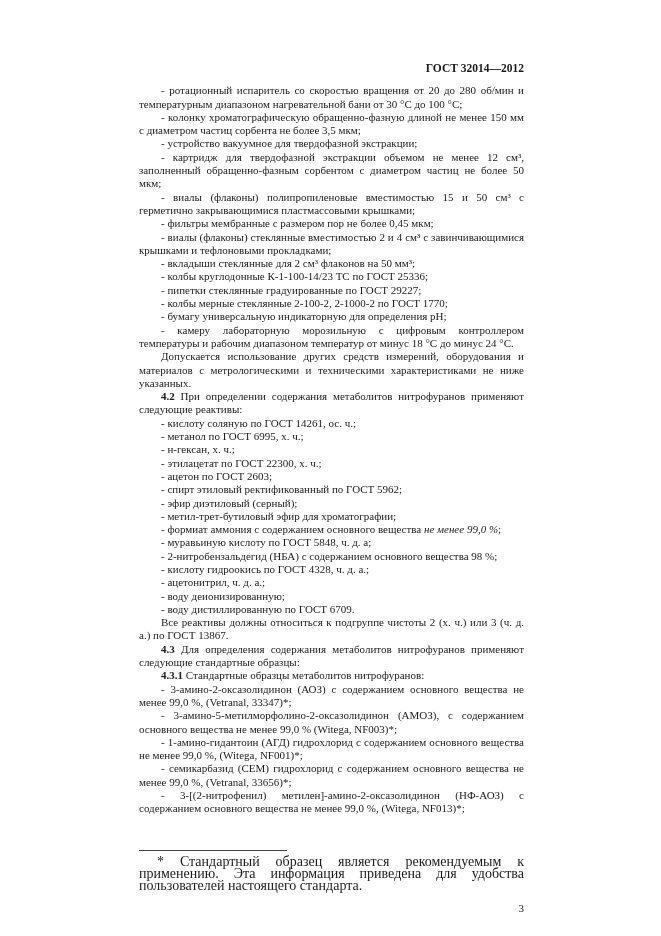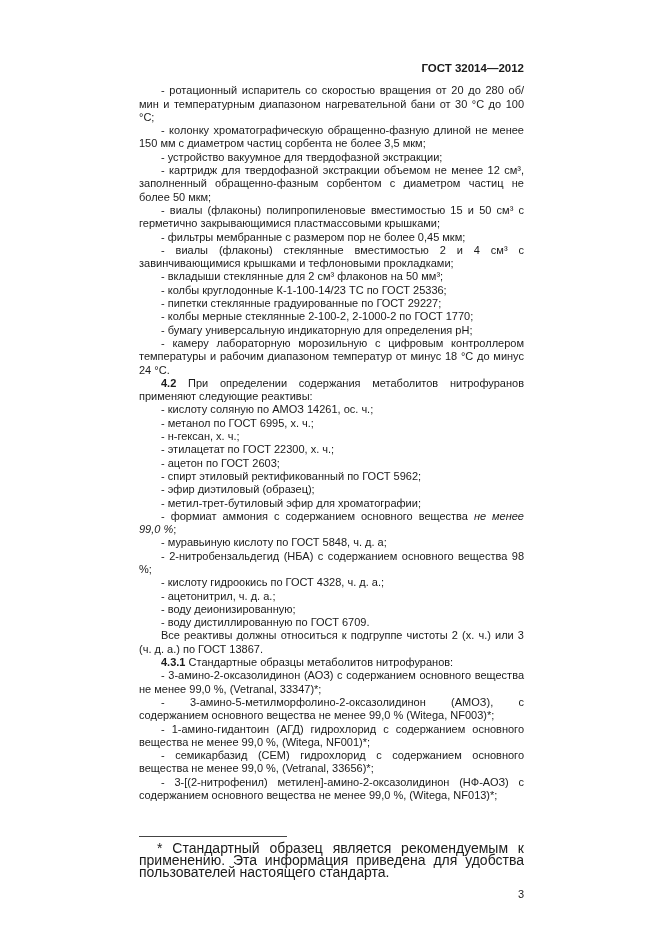--- a/index.html
+++ b/index.html
@@ -4,21 +4,21 @@
 <style>
   html,body{margin:0;padding:0;background:#ffffff;}
   .page{
     position:relative;
     width:531px;
     height:936px;
     margin:0 auto;
     background:#ffffff;
     box-sizing:border-box;
     padding:62px 72px 30px 74px;
-    font-family:Liberation Sans, sans-serif;
+    font-family:Liberation Serif, serif;
     font-size:11px;
     line-height:13.3px;
     color:#1a1a1a;
   }
   .doc-number{
     text-align:right;
     font-weight:bold;
     font-size:11.5px;
     margin-bottom:9px;
   }
@@ -61,37 +61,39 @@
       <p><span>- картридж для твердофазной экстракции объемом не менее 12 см³, заполненный обращенно-фазным сорбентом с диаметром частиц не более 50 мкм;</span></p>
       <p><span>- виалы (флаконы) полипропиленовые вместимостью 15 и 50 см³ с герметично закрывающимися пластмассовыми крышками;</span></p>
       <p><span>- фильтры мембранные с размером пор не более 0,45 мкм;</span></p>
       <p><span>- виалы (флаконы) стеклянные вместимостью 2 и 4 см³ с завинчивающимися крышками и тефлоновыми прокладками;</span></p>
       <p><span>- вкладыши стеклянные для 2 см³ флаконов на 50 мм³;</span></p>
       <p><span>- колбы круглодонные К-1-100-14/23 ТС по ГОСТ 25336;</span></p>
       <p><span>- пипетки стеклянные градуированные по ГОСТ 29227;</span></p>
       <p><span>- колбы мерные стеклянные 2-100-2, 2-1000-2 по ГОСТ 1770;</span></p>
       <p><span>- бумагу универсальную индикаторную для определения pH;</span></p>
       <p><span>- камеру лабораторную морозильную с цифровым контроллером температуры и рабочим диапазоном температур от минус 18 °С до минус 24 °С.</span></p>
+      <p><span>Допускается использование других средств измерений, оборудования и материалов с метрологическими и техническими характеристиками не ниже указанных.</span></p>
       <p><span style="font-weight: bold;">4.2</span><span> При определении содержания метаболитов нитрофуранов применяют следующие реактивы:</span></p>
-      <p><span>- кислоту соляную по АМОЗ 14261, ос. ч.;</span></p>
+      <p><span>- кислоту соляную по ГОСТ 14261, ос. ч.;</span></p>
       <p><span>- метанол по ГОСТ 6995, х. ч.;</span></p>
       <p><span>- н-гексан, х. ч.;</span></p>
       <p><span>- этилацетат по ГОСТ 22300, х. ч.;</span></p>
       <p><span>- ацетон по ГОСТ 2603;</span></p>
       <p><span>- спирт этиловый ректификованный по ГОСТ 5962;</span></p>
-      <p><span>- эфир диэтиловый (образец);</span></p>
+      <p><span>- эфир диэтиловый (серный);</span></p>
       <p><span>- метил-трет-бутиловый эфир для хроматографии;</span></p>
       <p><span>- формиат аммония с содержанием основного вещества </span><span style="font-style: italic;">не менее 99,0 %</span><span>;</span></p>
       <p><span>- муравьиную кислоту по ГОСТ 5848, ч. д. а;</span></p>
       <p><span>- 2-нитробензальдегид (НБА) с содержанием основного вещества 98 %;</span></p>
       <p><span>- кислоту гидроокись по ГОСТ 4328, ч. д. а.;</span></p>
       <p><span>- ацетонитрил, ч. д. а.;</span></p>
       <p><span>- воду деионизированную;</span></p>
       <p><span>- воду дистиллированную по ГОСТ 6709.</span></p>
       <p><span>Все реактивы должны относиться к подгруппе чистоты 2 (х. ч.) или 3 (ч. д. а.) по ГОСТ 13867.</span></p>
+      <p><span style="font-weight: bold;">4.3</span><span> Для определения содержания метаболитов нитрофуранов применяют следующие стандартные образцы:</span></p>
       <p><span style="font-weight: bold;">4.3.1</span><span> Стандартные образцы метаболитов нитрофуранов:</span></p>
       <p class="spaced"><span>- 3-амино-2-оксазолидинон (АОЗ) с содержанием основного вещества не менее 99,0 %, (Vetranal, 33347)*;</span></p>
       <p class="spaced"><span>- 3-амино-5-метилморфолино-2-оксазолидинон (АМОЗ), с содержанием основного вещества не менее 99,0 % (Witega, NF003)*;</span></p>
       <p class="spaced"><span>- 1-амино-гидантоин (АГД) гидрохлорид с содержанием основного вещества не менее 99,0 %, (Witega, NF001)*;</span></p>
       <p class="spaced"><span>- семикарбазид (СЕМ) гидрохлорид с содержанием основного вещества не менее 99,0 %, (Vetranal, 33656)*;</span></p>
       <p class="spaced"><span>- 3-[(2-нитрофенил) метилен]-амино-2-оксазолидинон (НФ-АОЗ) с содержанием основного вещества не менее 99,0 %, (Witega, NF013)*;</span></p>
     </div>
 
   <div class="footnote">
     <div class="footnote-rule"></div>

